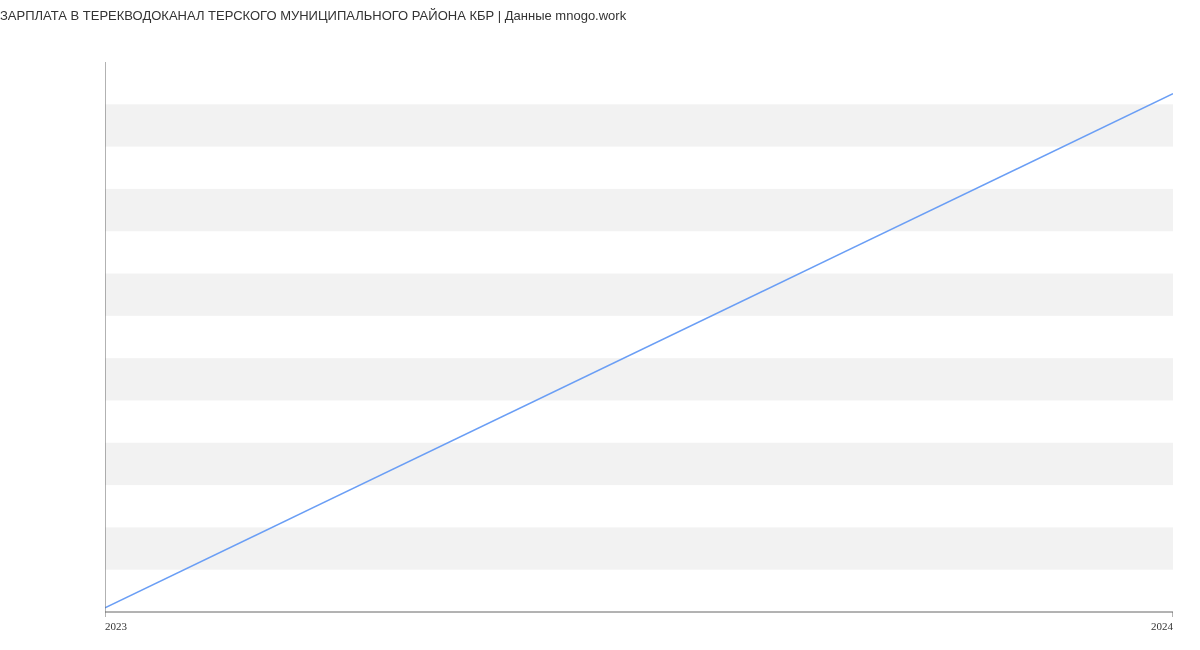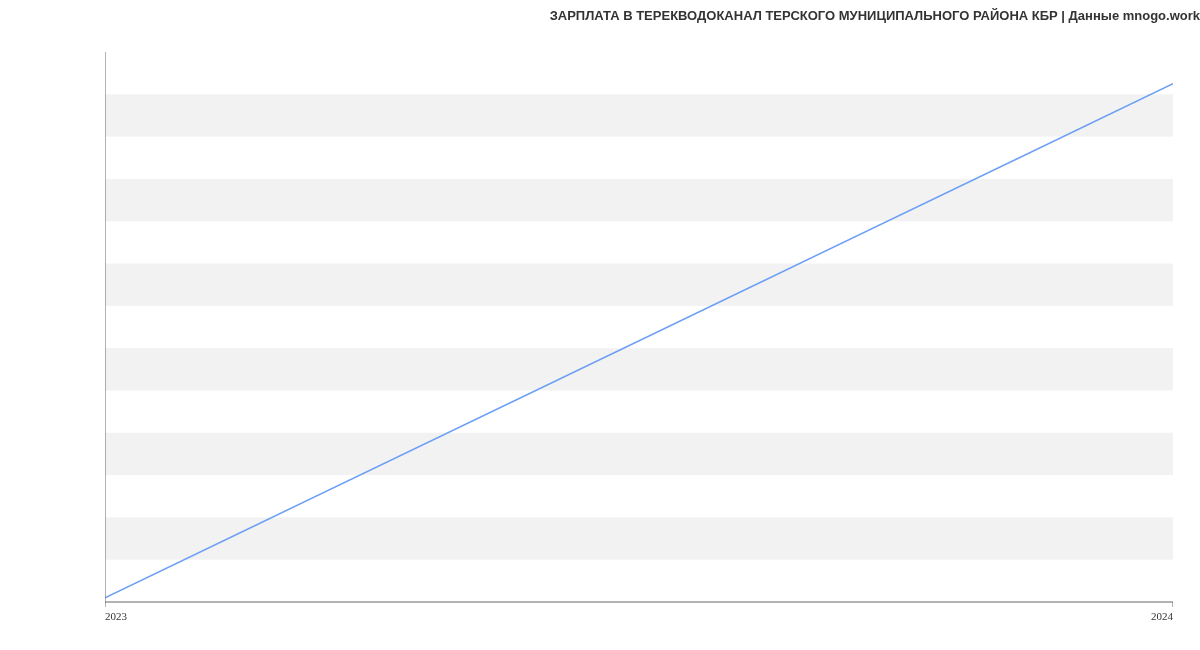--- a/index.html
+++ b/index.html
@@ -9,29 +9,29 @@
     height: 650px;
     background: #ffffff;
     font-family: Arial, Helvetica, sans-serif;
     color: #333;
   }
   .title {
     position: absolute;
     top: 8px;
     left: 0;
     width: 1200px;
-    text-align: right;
+    text-align: left;
     font-size: 13px;
-    font-weight: 700;
+    font-weight: 400;
     color: #333;
   }
   .plot-wrap {
     position: absolute;
     left: 105px;
-    top: 52px;
+    top: 62px;
     width: 1068px;
     height: 550px;
     font-family: Liberation Serif, serif;
   }
   svg { display: block; }
   .band {
     fill: #f2f2f2;
   }
   .axis-line {
     stroke: #666;

